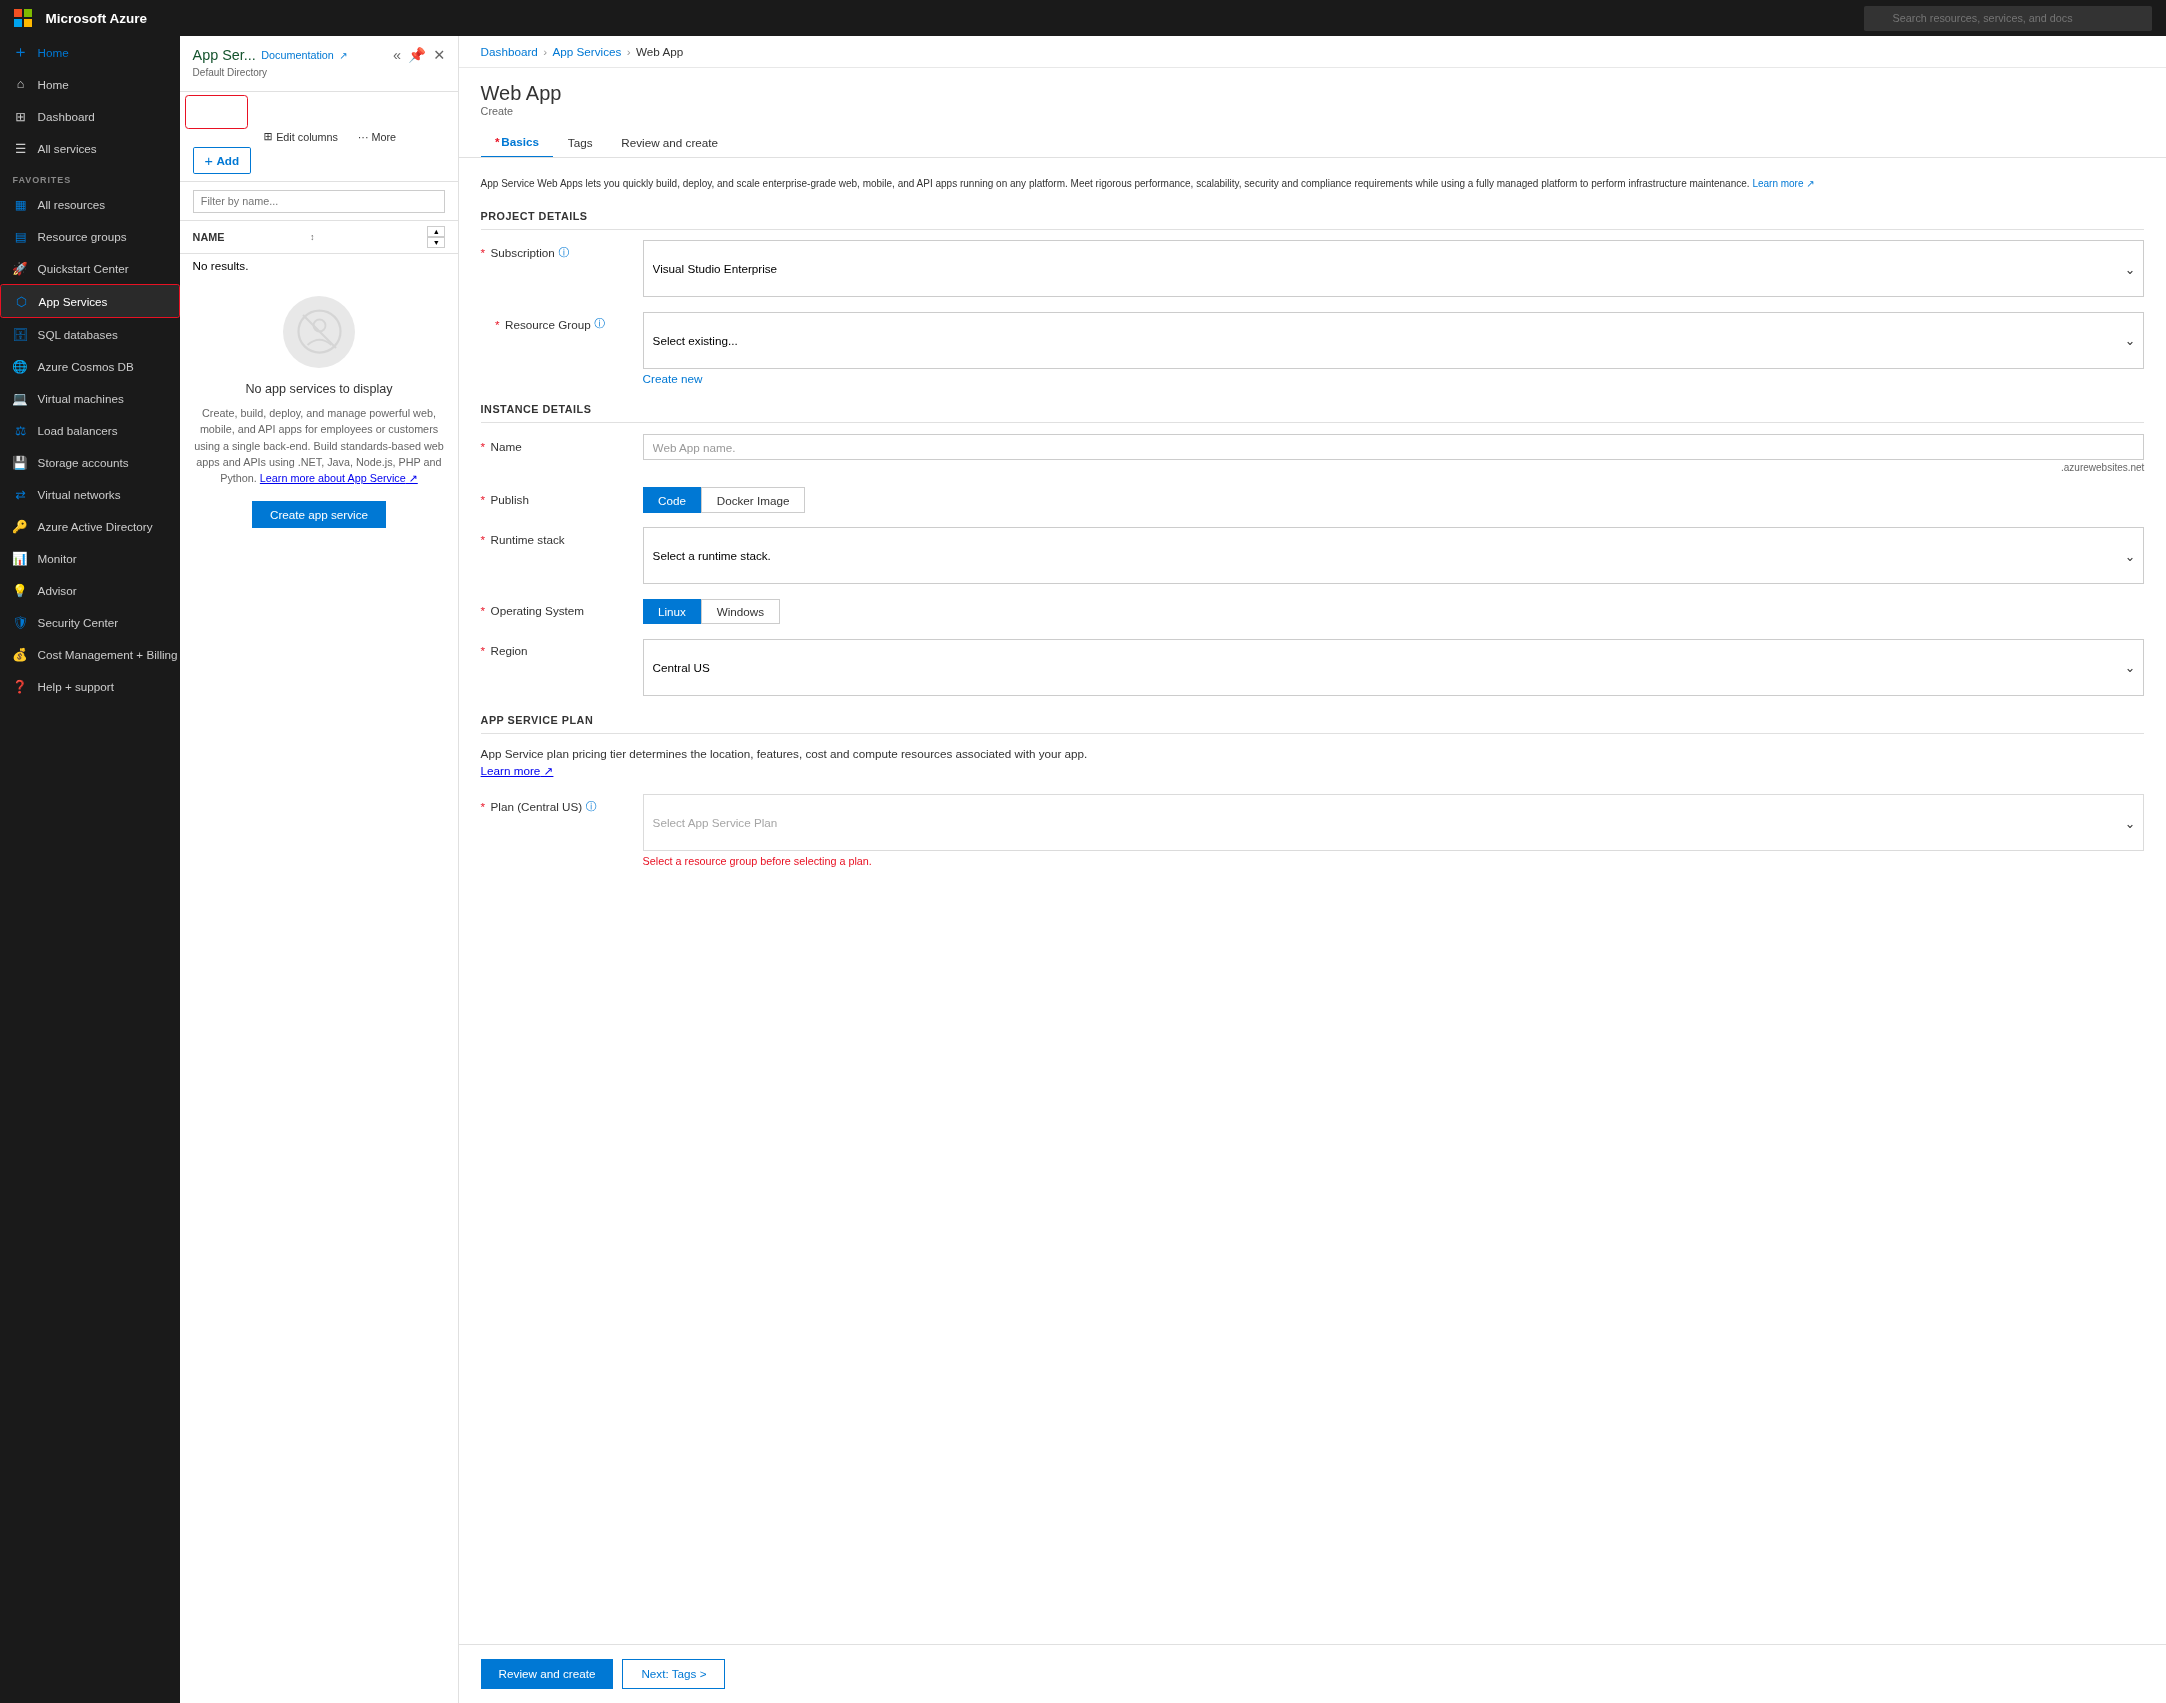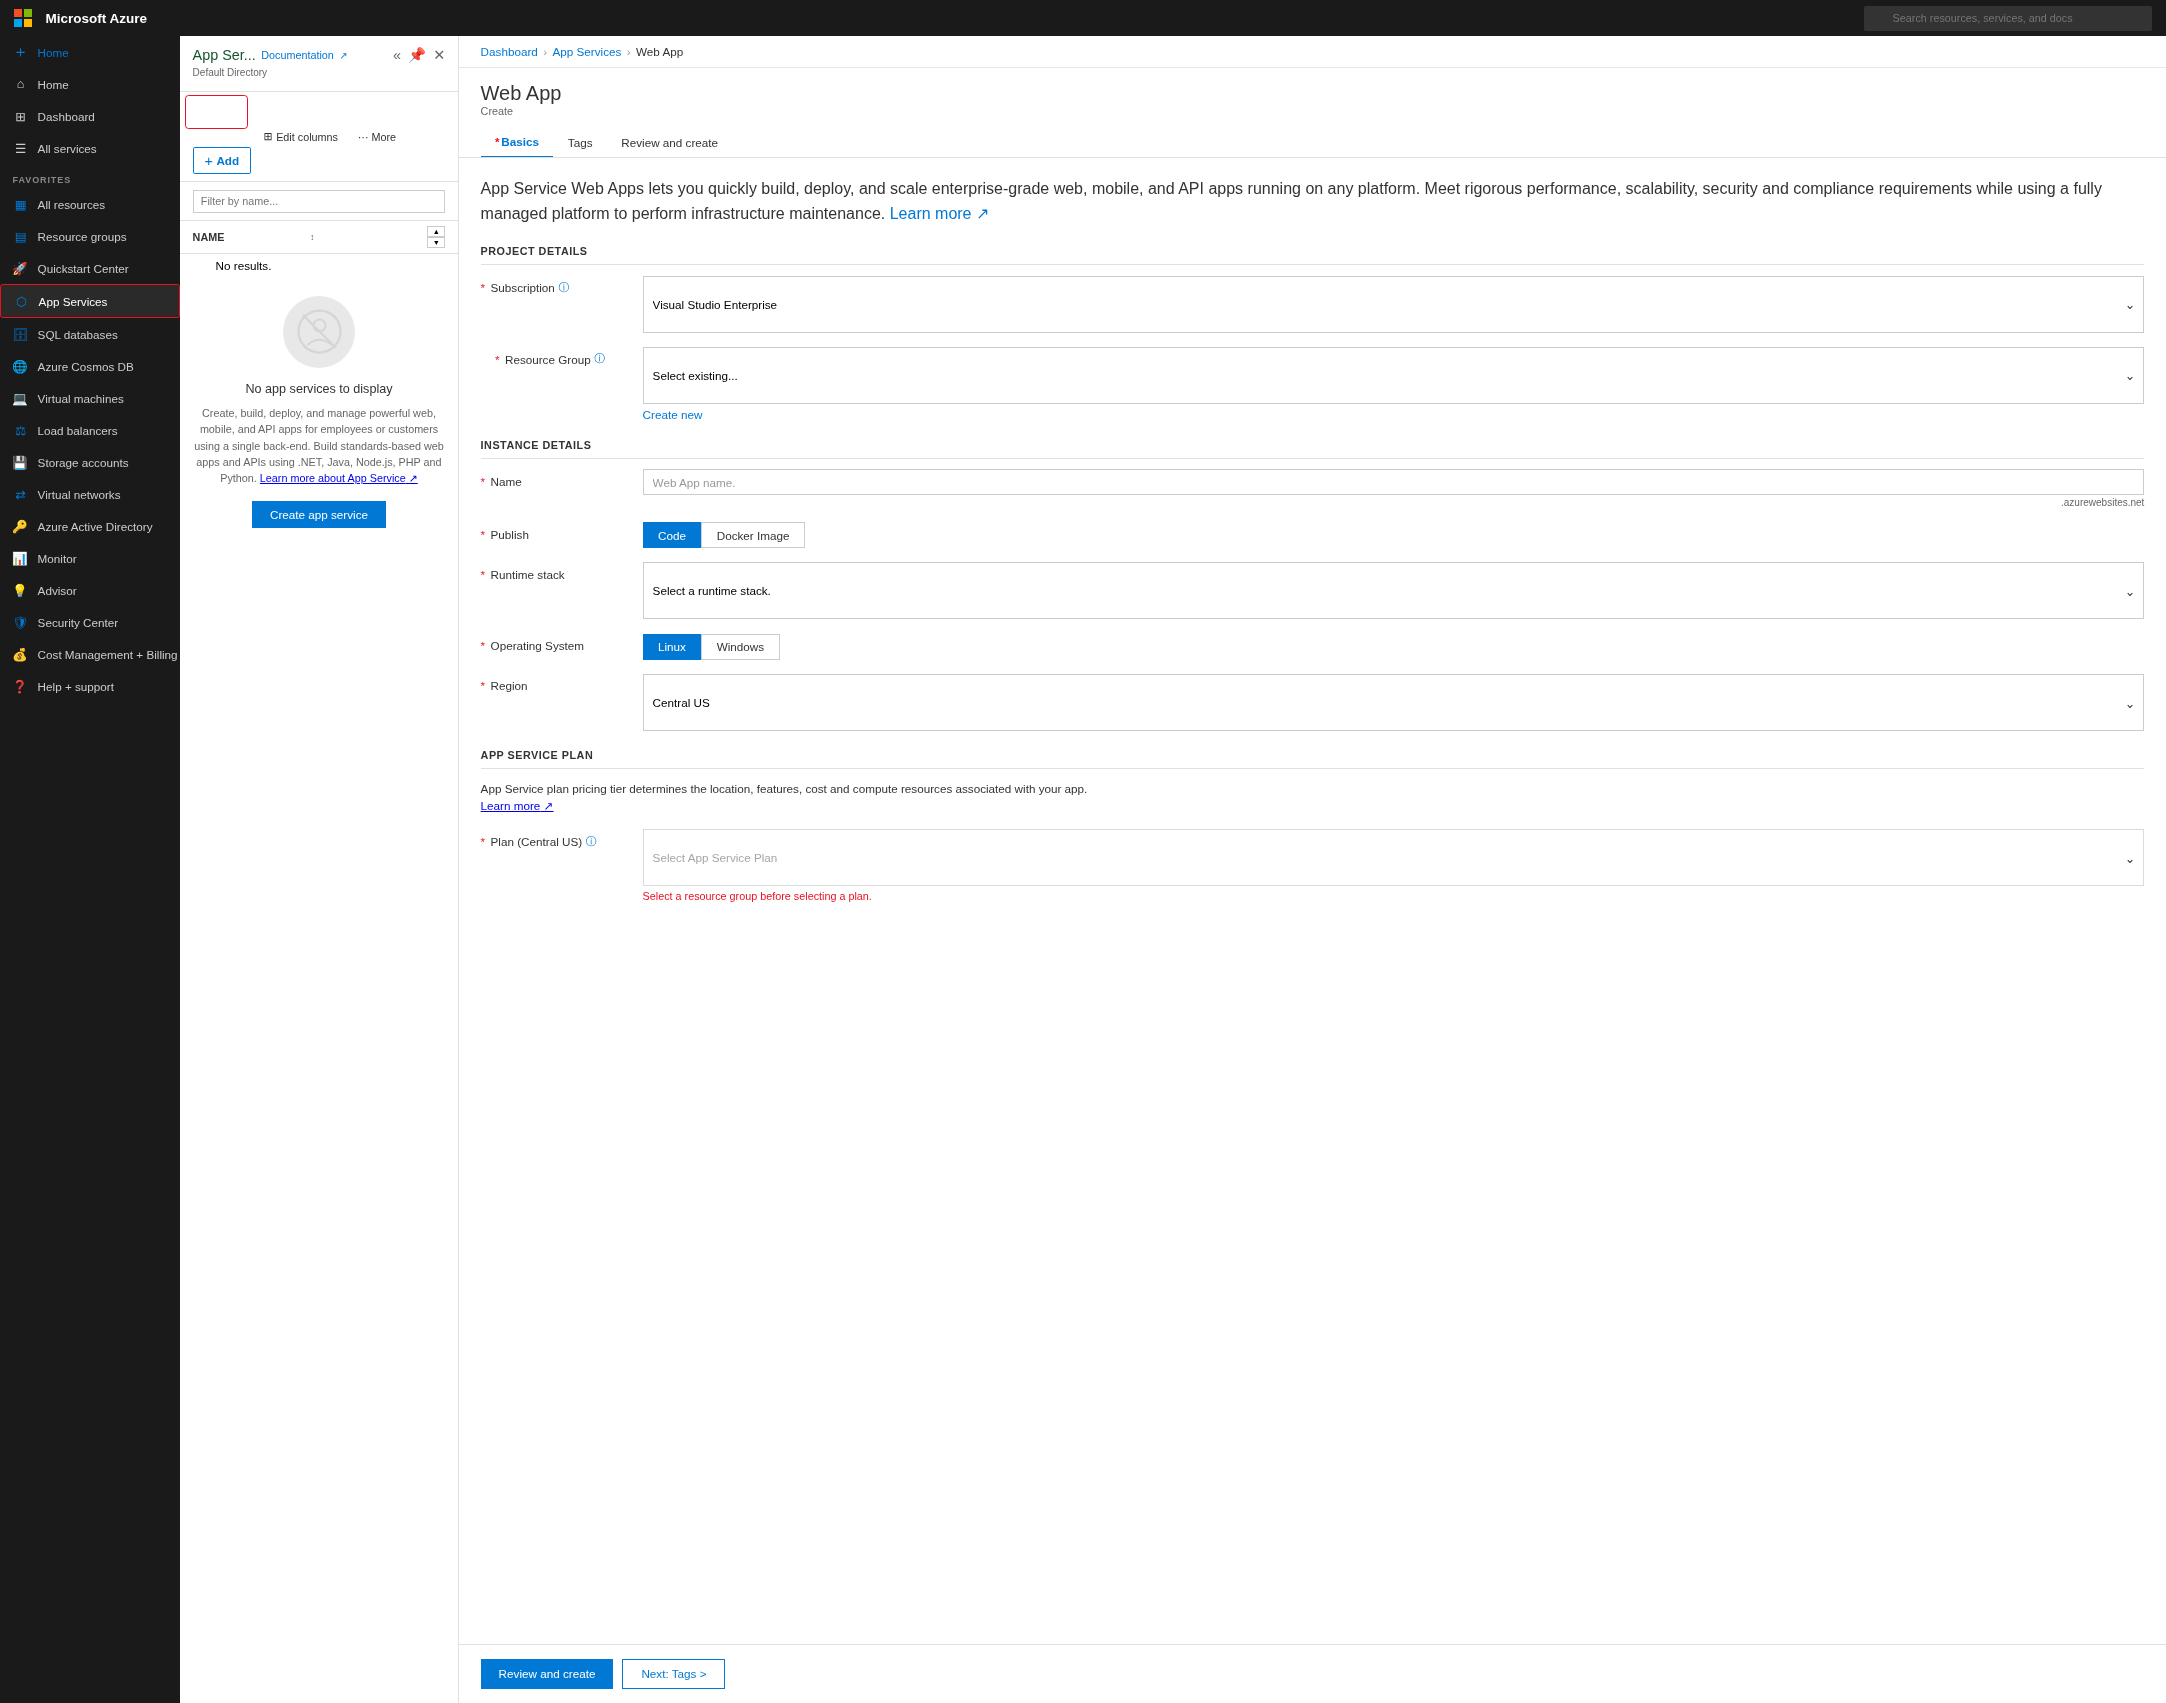--- a/index.html
+++ b/index.html
@@ -64,21 +64,21 @@
     .breadcrumb span { color: #333; }
     .breadcrumb .bc-sep { color: #999; }
     .form-header { padding: 14.4px 21.6px 0; }
     .form-title { font-size: 20px; font-weight: 300; color: #333; }
     .form-subtitle { font-size: 10.8px; color: #666; margin-bottom: 0; }
     .form-tabs { display: flex; gap: 0; padding: 10.8px 21.6px 0; border-bottom: 0.9px solid #e0e0e0; }
     .tab { padding: 7.2px 14.4px; font-size: 11.7px; cursor: pointer; color: #333; border: none; background: none; position: relative; }
     .tab.active { color: #0078d4; border-bottom: 1.8px solid #0078d4; font-weight: 600; }
     .tab.active::before { content: '*'; color: #e81123; margin-right: 1.8px; }
     .form-body { padding: 18px 21.6px; flex: 1; }
-    .form-desc { font-size: 16px; color: #333; line-height: 1.6; margin-bottom: 18px; }
+    .form-desc { font-size: 10px; color: #333; line-height: 1.6; margin-bottom: 18px; }
     .form-desc a { color: #0078d4; text-decoration: none; }
     .section-header { font-size: 10.8px; font-weight: 700; letter-spacing: 0.5px; color: #333; margin: 18px 0 10.8px; text-transform: uppercase; border-bottom: 0.9px solid #e0e0e0; padding-bottom: 7px; }
     .section-desc { font-size: 11.7px; color: #333; margin-bottom: 14.4px; line-height: 1.5; }
     .form-row { display: flex; align-items: flex-start; margin-bottom: 14.4px; }
     .form-label { width: 162px; flex-shrink: 0; font-size: 11.7px; color: #333; padding-top: 5.4px; display: flex; align-items: center; gap: 3.6px; }
     .form-label .required { color: #e81123; margin-right: 1.8px; }
     .form-label .info-icon { color: #0078d4; font-size: 10.8px; }
     .form-control-wrap { flex: 1; }
     .select-wrapper { position: relative; }
     .select-wrapper::after { content: '⌄'; position: absolute; right: 9px; top: 50%; transform: translateY(-50%); color: #333; pointer-events: none; font-size: 12.6px; }
@@ -87,21 +87,21 @@
     .form-input::placeholder { color: #999; }
     .input-suffix { text-align: right; font-size: 10px; color: #666; margin-top: 1.8px; }
     .create-new-link { color: #0078d4; font-size: 11.7px; text-decoration: none; display: block; margin-top: 3.6px; }
     .btn-group { display: flex; gap: 0; }
     .btn-toggle { border: 0.9px solid #ccc; padding: 5.4px 14.4px; font-size: 11.7px; cursor: pointer; background: white; color: #333; }
     .btn-toggle.active { background: #0078d4; color: white; border-color: #0078d4; }
     .error-text { color: #e81123; font-size: 10.8px; margin-top: 3.6px; }
     .form-footer { padding: 14.4px 21.6px; border-top: 0.9px solid #e0e0e0; display: flex; gap: 9px; background: white; flex-shrink: 0; }
     .btn-review { background: #0078d4; color: white; border: none; padding: 7.2px 18px; font-size: 11.7px; cursor: pointer; }
     .btn-next { background: white; color: #0078d4; border: 0.9px solid #0078d4; padding: 7.2px 18px; font-size: 11.7px; cursor: pointer; }
-    .panel-no-results-row { display: flex; align-items: center; justify-content: space-between; padding: 5.4px 12.6px; width: 100%; margin-left: 23px; }
+    .panel-no-results-row { display: flex; align-items: center; justify-content: space-between; padding: 5.4px 12.6px; width: 100%; }
     .scroll-btn { background: none; border: 0.9px solid #ccc; width: 18px; height: 10.8px; cursor: pointer; display: flex; align-items: center; justify-content: center; font-size: 7.2px; }
   </style>
 </head>
 <body>
 
 <div class="topbar">
   <div class="topbar-brand">
     <div class="ms-logo">
       <div class="ms-logo-sq"></div>
       <div class="ms-logo-sq"></div>

